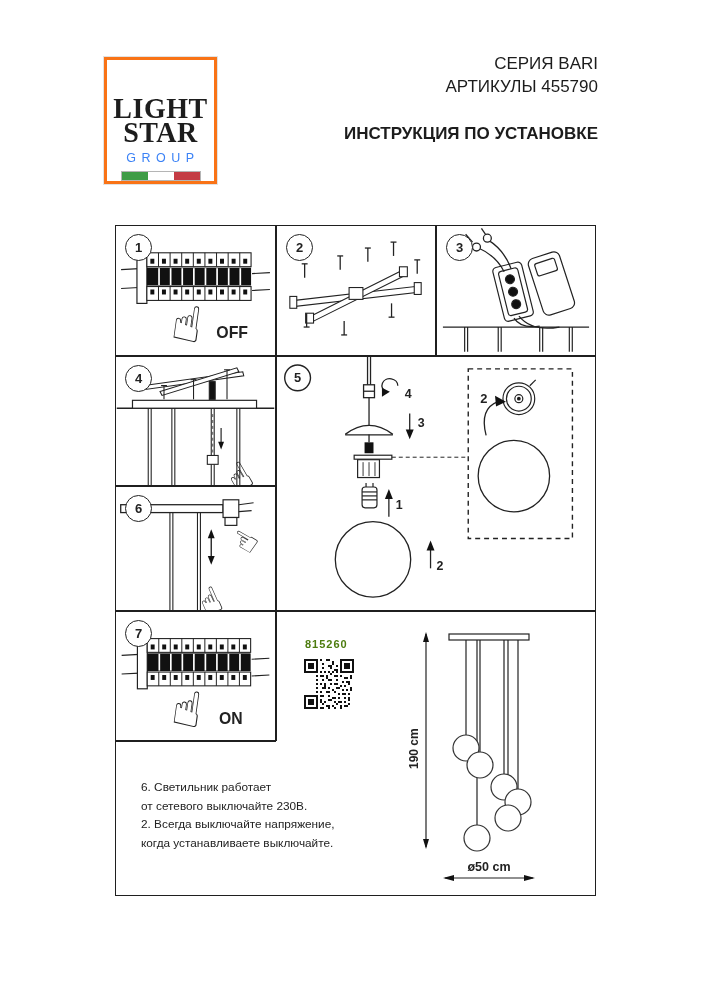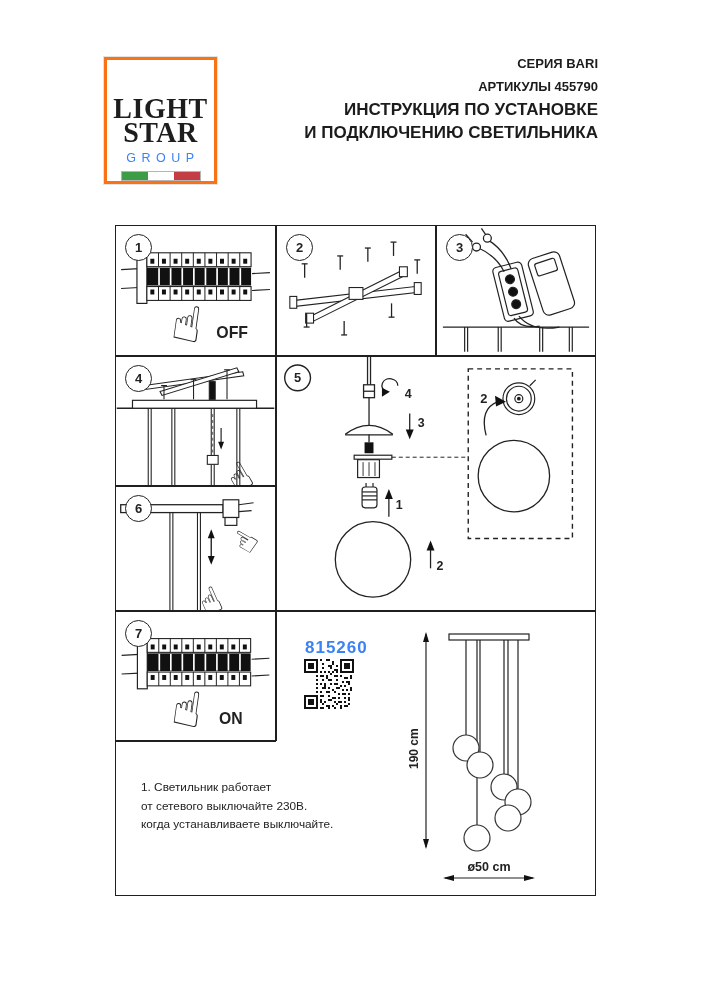--- a/index.html
+++ b/index.html
@@ -11,34 +11,34 @@
   
   .logo-box{left:104px;top:57px;width:107px;height:121px;border:3px solid #f97316;
             outline:1px solid #e2e2e2;display:flex;flex-direction:column;align-items:center;
             justify-content:flex-end;background:#fff;}
   .logo-word{font-family:"Liberation Serif",serif;font-weight:bold;font-size:28px;
              line-height:.88;letter-spacing:.5px;color:#1d1d1d;transform:scaleY(1.08);}
   .logo-group{font-size:12.5px;letter-spacing:5.5px;color:#3b82f6;margin:6px 0 0 5px;}
   .logo-flag{display:flex;width:78px;height:8px;border:1px solid #b5b5b5;margin-top:6px;}
   .logo-flag span{flex:1;}
   .head-text{right:109px;top:52px;text-align:right;}
-  .head-series{font-size:13px;font-weight:bold;line-height:23px;color:#1c1c1c;}
-  .head-title{font-size:17px;font-weight:bold;line-height:23px;color:#1c1c1c;}
+  .head-series{font-size:17px;font-weight:normal;line-height:23px;color:#1c1c1c;}
+  .head-title{font-size:17px;font-weight:bold;line-height:23px;color:#1c1c1c;margin-top:24px;}
 
   
   .figure{left:115px;top:225px;width:479px;height:669px;border:1.5px solid #1f1f1f;background:#fff;}
   .gline{background:#1f1f1f;}
   .panel{position:absolute;}
   .panel svg{display:block;width:100%;height:100%;}
   .step-circle{position:absolute;left:9px;top:8px;width:25px;height:25px;border:1.4px solid #222;
                border-radius:50%;display:flex;align-items:center;justify-content:center;
                font-size:13px;font-weight:600;background:#fff;z-index:2;}
 
   
-  .article-num{font-size:17px;font-weight:bold;letter-spacing:1px;color:#3b82f6;}
+  .article-num{font-size:11px;font-weight:bold;letter-spacing:1px;color:#4d7c0f;}
   .notes{font-size:11.8px;line-height:18.5px;color:#222;}
   svg text{font-family:"Liberation Sans",sans-serif;}
   .hand{font-family:"DejaVu Sans",sans-serif;}
 </style>
 </head>
 <body>
 
 <div class="page">
 
   <div class="abs logo-box">
@@ -49,21 +49,20 @@
       <span style="background:#3f9c46"></span>
         <span style="background:#ffffff"></span>
         <span style="background:#c43c44"></span>
     </div>
   </div>
 
   <div class="abs head-text">
     <div class="head-series">СЕРИЯ BARI</div>
     <div class="head-series">АРТИКУЛЫ 455790</div>
     <div class="head-title">ИНСТРУКЦИЯ ПО УСТАНОВКЕ</div>
-    <div class="head-title" style="margin-top:0">И ПОДКЛЮЧЕНИЮ СВЕТИЛЬНИКА</div>
   </div>
 
   <div class="abs figure">
 
     <svg width="0" height="0" style="position:absolute" aria-hidden="true">
       <symbol id="breaker-art" viewBox="0 0 160 130">
         <g stroke="#222" stroke-width="1.2" fill="none">
           <line x1="5" y1="44" x2="23" y2="43"></line>
             <line x1="5" y1="63" x2="23" y2="62"></line>
           <line x1="137" y1="48" x2="155" y2="47"></line>
@@ -433,22 +432,23 @@
           <rect x="20" y="23" width="2" height="1"></rect>
         <rect x="22" y="22" width="1" height="1"></rect>
           <rect x="8" y="24" width="2" height="1"></rect>
           <rect x="12" y="24" width="1" height="1"></rect>
         <rect x="15" y="24" width="1" height="1"></rect>
           <rect x="18" y="24" width="1" height="1"></rect>
       </g>
     </svg>
 
     <div class="abs notes" style="left:25px;top:552px">
-      <div>1. Светильник работает</div>
+      <div>6. Светильник работает</div>
       <div>от сетевого выключайте 230В.</div>
+      <div>2. Всегда выключайте напряжение,</div>
       <div>когда устанавливаете выключайте.</div>
     </div>
 
     <svg class="abs" style="left:285px;top:395px" width="193" height="273" viewBox="0 0 193 273">
 
       <line x1="25" y1="13" x2="25" y2="226" stroke="#222" stroke-width="1.2"></line>
       <polygon points="22,21 28,21 25,11" fill="#111"></polygon>
       <polygon points="22,218 28,218 25,228" fill="#111"></polygon>
       <text x="0" y="0" font-size="12" font-weight="700" fill="#222" transform="translate(17,148) rotate(-90)">190 cm</text>
 

